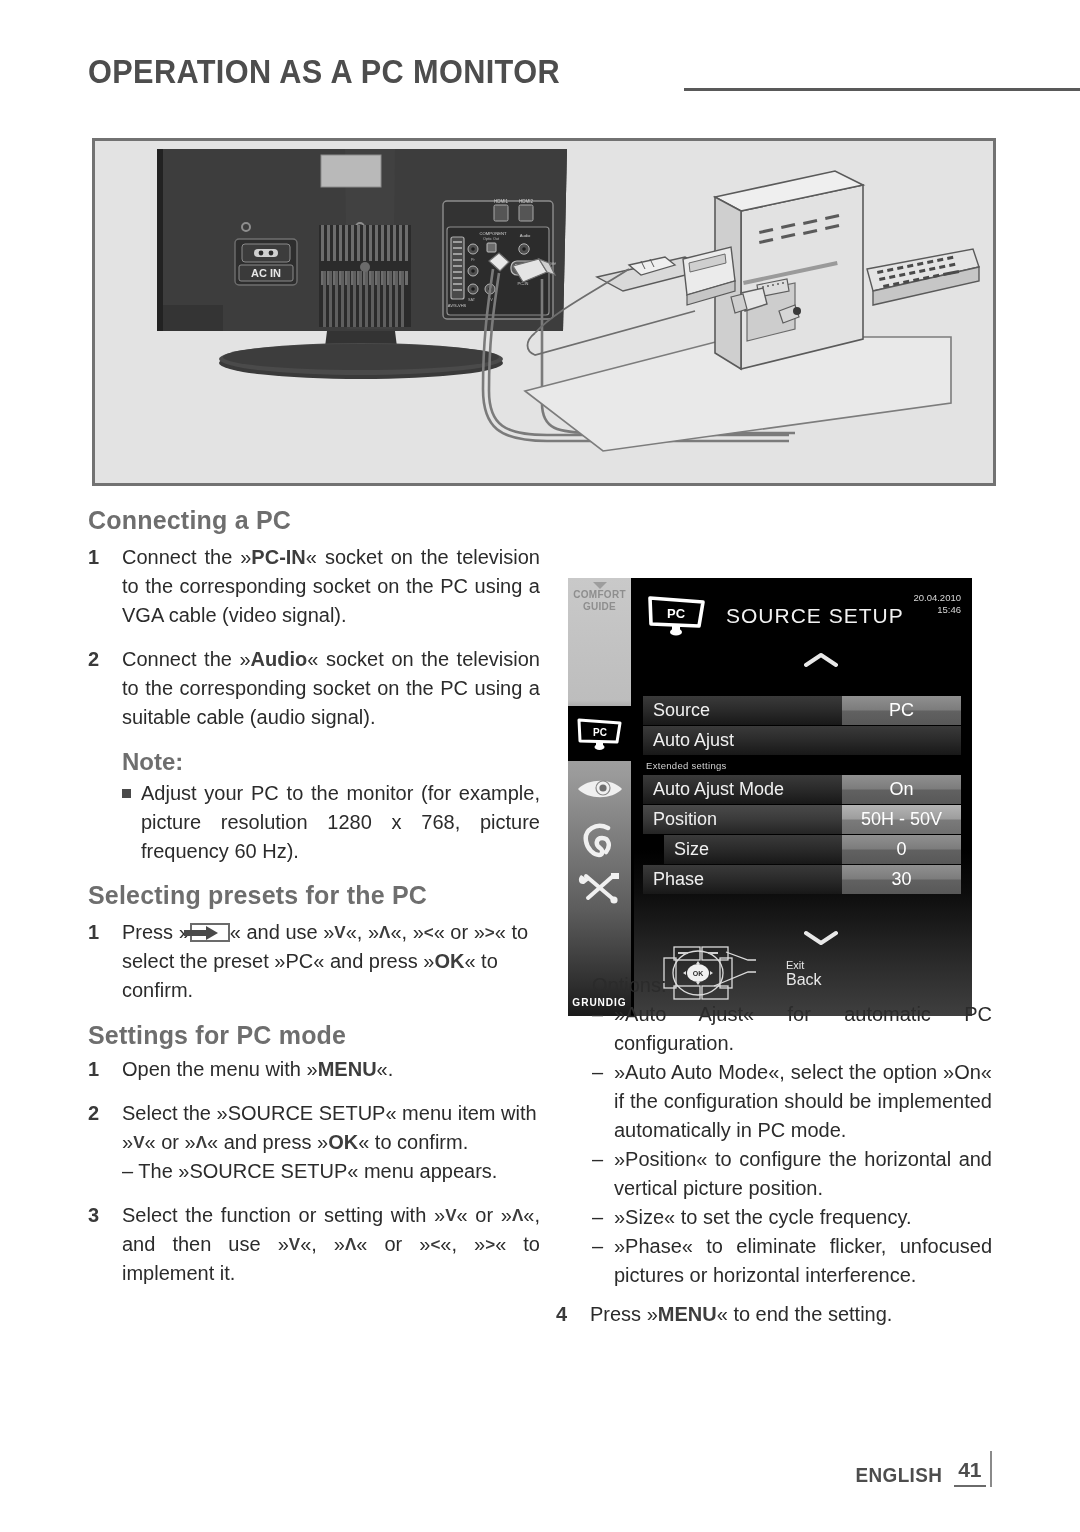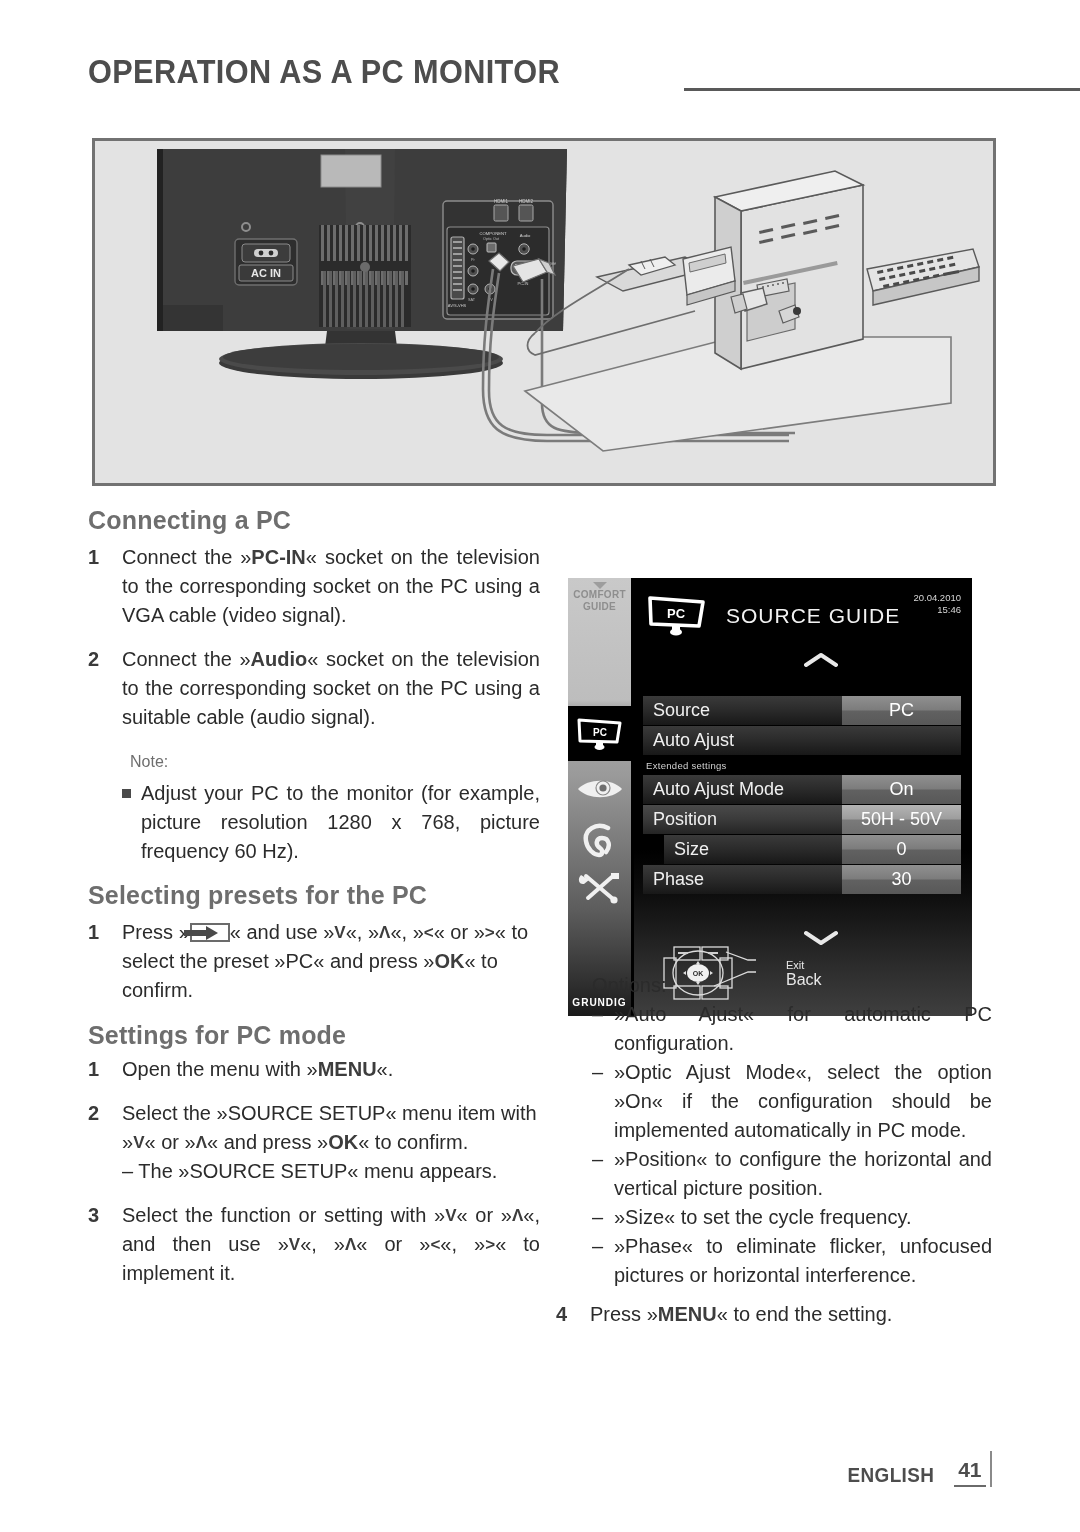--- a/index.html
+++ b/index.html
@@ -48,21 +48,21 @@
     color: #3a3a3a; line-height: 29px;
   }
   .step-txt {
     flex: 1; font-size: 20px; color: #2b2b2b; line-height: 29px;
     text-align: justify; text-justify: inter-word;
   }
   .step-txt.nojust { text-align: left; }
   .b { font-weight: bold; color: #3d3d3d; }
 
   .note-blk { margin: 2px 0 14px 34px; }
-  .note-h { font-size: 16px; font-weight: normal; color: #6e6e6e; line-height: 30px; margin-left: 8px; }
+  .note-h { font-size: 24px; font-weight: bold; color: #6e6e6e; line-height: 30px; }
   .note-li { display: flex; margin-top: 2px; }
   .note-bullet {
     flex: 0 0 19px; font-size: 20px; color: #4a4a4a; line-height: 29px;
   }
   .sq { display:inline-block; width:9px; height:9px; background:#4a4a4a; vertical-align:middle; margin-bottom:2px;}
   .note-txt { flex:1; font-size: 20px; color:#2b2b2b; line-height:29px; text-align: justify; }
 
   
   .gl { font-weight: bold; color:#3d3d3d; font-size: 17px; display:inline-block; vertical-align: 1px;}
   .srcicon {
@@ -156,21 +156,21 @@
   .opt-mark { flex:0 0 22px; font-size:20px; color:#2b2b2b; line-height:29px; }
   .opt-txt { flex:1; font-size:20px; color:#2b2b2b; line-height:29px; text-align:justify; }
   .opt-step { display:flex; margin-left:0; margin-top:10px; }
 
   
   .footer { position:absolute; right:88px; bottom:45px; display:flex; align-items:flex-end;}
   .foot-lang {
     font-size:21px; font-weight:bold; color:#4d4d4d; letter-spacing:.4px;
     transform:scaleX(.9); transform-origin:right bottom; line-height:24px;
   }
-  .foot-pagewrap { position:relative; margin-left:20px; padding:0 4px 3px 4px; border-bottom:2.5px solid #6a6a6a; }
+  .foot-pagewrap { position:relative; margin-left:12px; padding:0 4px 3px 4px; border-bottom:2.5px solid #6a6a6a; }
   .foot-page { font-size:21px; font-weight:bold; color:#4d4d4d; line-height:24px; }
   .foot-bar { width:2.5px; height:36px; background:#8a8a8a; margin-left:4px; }
 </style>
 </head>
 <body>
 
 <div class="page">
 
   <div class="hdr">
     <div class="hdr-title">OPERATION AS A PC MONITOR</div>
@@ -512,21 +512,21 @@
 
     <div class="osd-main">
 
       <div class="osd-title-row">
         <svg width="62" height="44" viewBox="0 0 62 44">
           <path d="M4 4 L57 8 L53 32 L5 30 Z" fill="none" stroke="#fff" stroke-width="3.6" stroke-linejoin="round"></path>
           <text x="30" y="24" font-family="Liberation Sans, sans-serif" font-size="13" font-weight="bold" fill="#fff" text-anchor="middle">PC</text>
           <rect x="26" y="30" width="8" height="6" fill="#fff"></rect>
           <ellipse cx="30" cy="38" rx="6" ry="3.6" fill="#fff"></ellipse>
         </svg>
-        <div class="osd-title">SOURCE GUIDE</div>
+        <div class="osd-title">SOURCE SETUP</div>
       </div>
 
       <div class="osd-dt">
         <span>20.04.2010</span><br>
         <span>15:46</span>
       </div>
 
       <svg class="chev-up" width="34" height="16" viewBox="0 0 34 16">
         <path d="M2 13 L17 3 L32 13" fill="none" stroke="#e8e8e8" stroke-width="4" stroke-linecap="round" stroke-linejoin="round"></path>
       </svg>
@@ -602,21 +602,21 @@
 
       <div class="opts-h">Options:</div>
 
       <div class="opt-li">
         <div class="opt-mark">–</div>
         <div class="opt-txt">»Auto Ajust« for automatic PC configuration.</div>
       </div>
 
       <div class="opt-li">
         <div class="opt-mark">–</div>
-        <div class="opt-txt">»Optic Ajust Mode«, select the option »On« if the configuration should be implemented automatically in PC mode.</div>
+        <div class="opt-txt">»Auto Auto Mode«, select the option »On« if the configuration should be implemented automatically in PC mode.</div>
       </div>
 
       <div class="opt-li">
         <div class="opt-mark">–</div>
         <div class="opt-txt">»Position« to configure the horizontal and vertical picture position.</div>
       </div>
 
       <div class="opt-li">
         <div class="opt-mark">–</div>
         <div class="opt-txt">»Size« to set the cycle frequency.</div>

